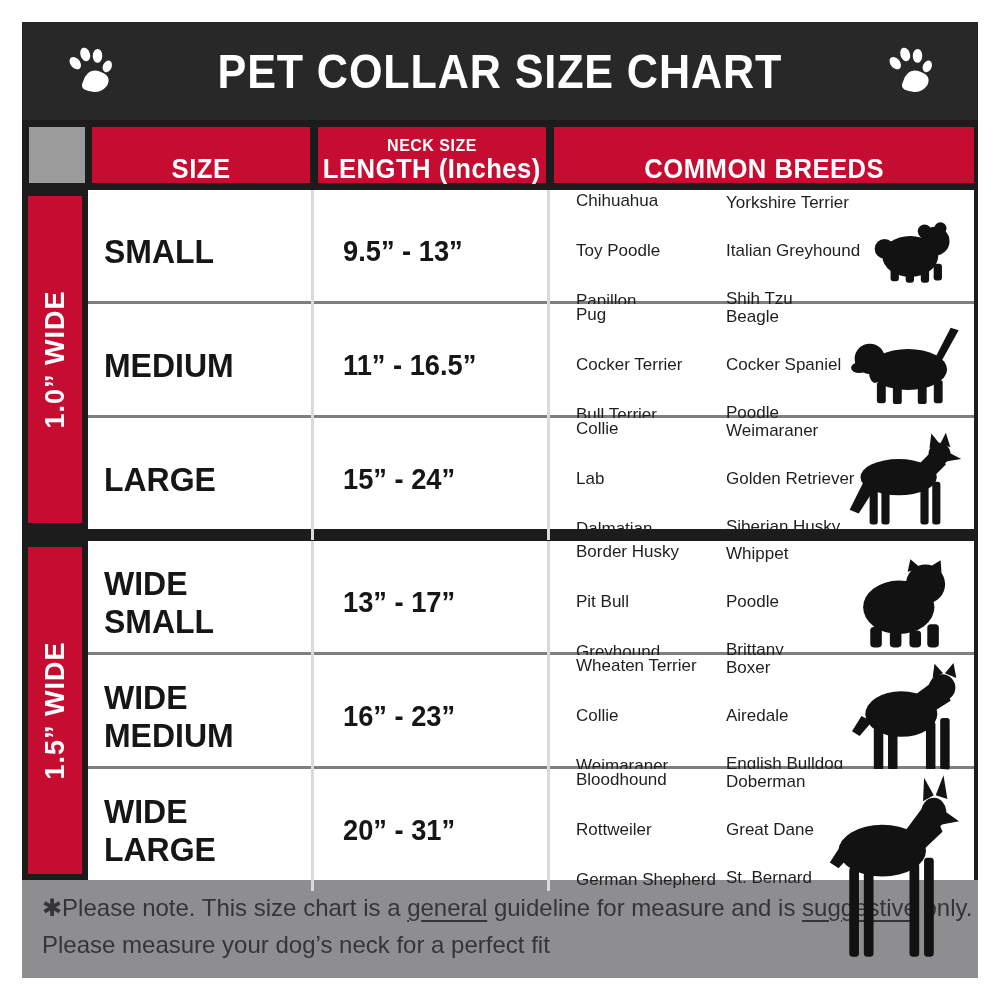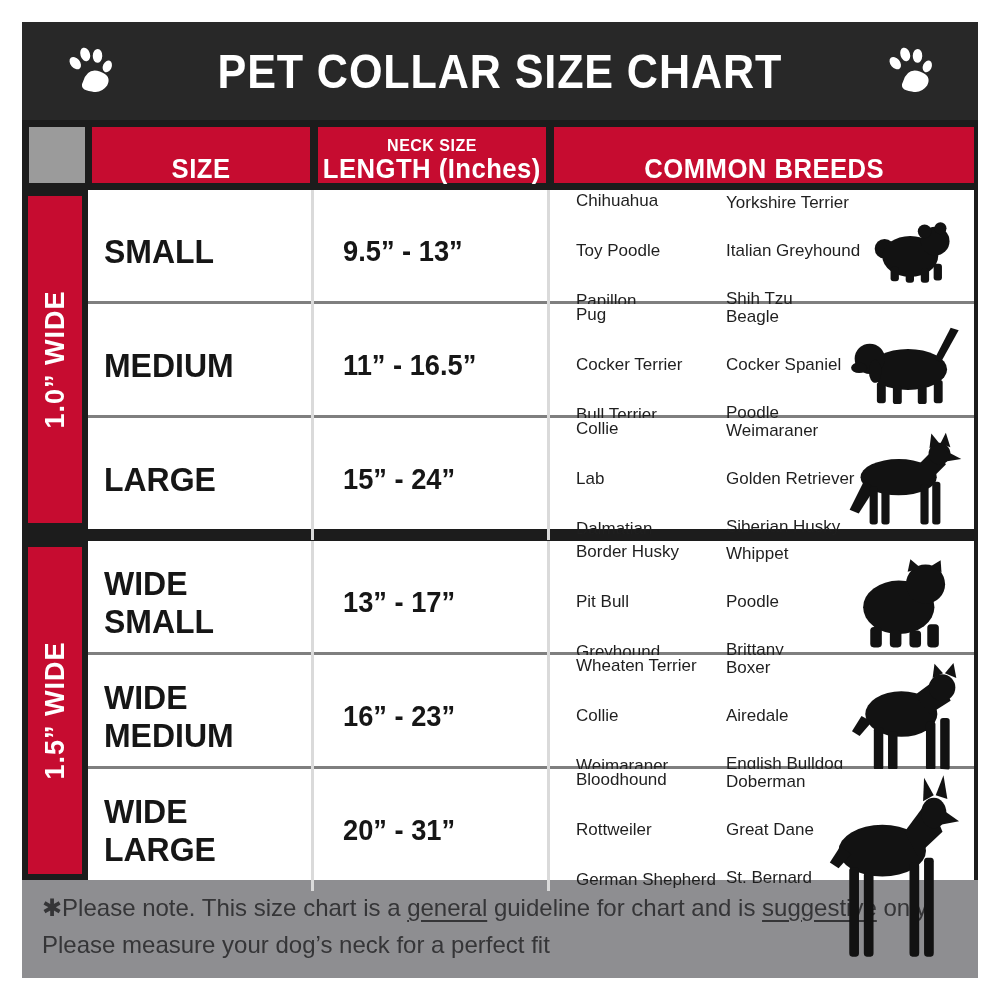--- a/index.html
+++ b/index.html
@@ -345,17 +345,17 @@
               </svg>
             </span>
           </div>
         </div>
 
       </div>
     </div>
   </div>
 
   <div class="footer">
-    <p><span>✱Please note. This size chart is a </span><span class="u">general</span><span> guideline for chart and is </span><span class="u">suggestive</span><span> only.</span></p>
+    <p><span>✱Please note. This size chart is a </span><span class="u">general</span><span> guideline for measure and is </span><span class="u">suggestive</span><span> only.</span></p>
     <p><span>Please measure your dog’s neck for a perfect fit</span></p>
   </div>
 
 </div>
 
 </body></html>

